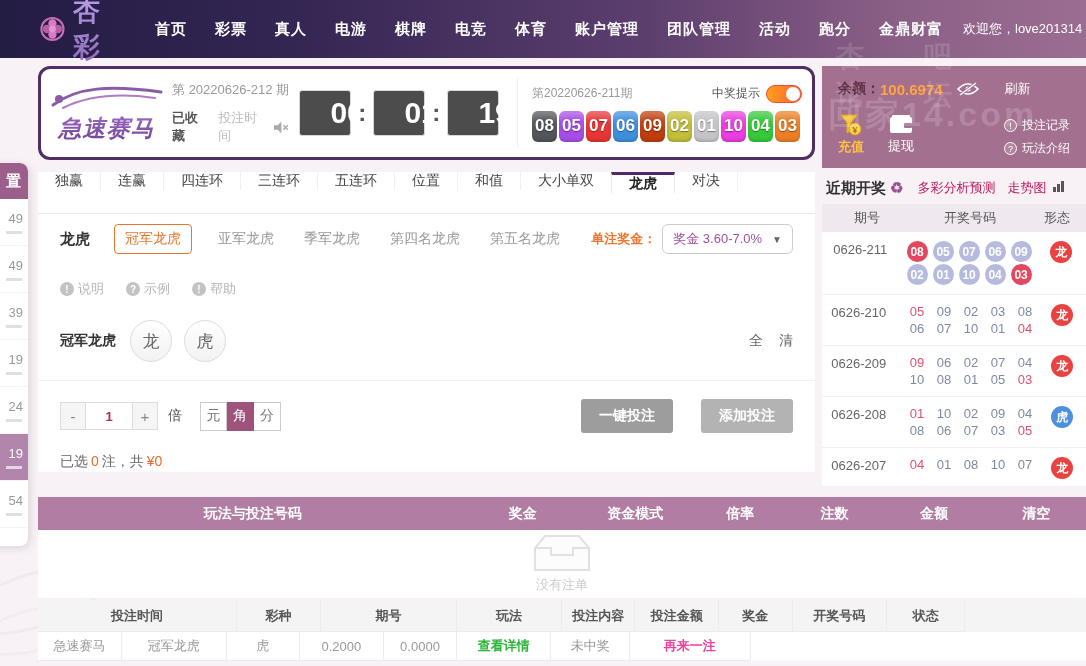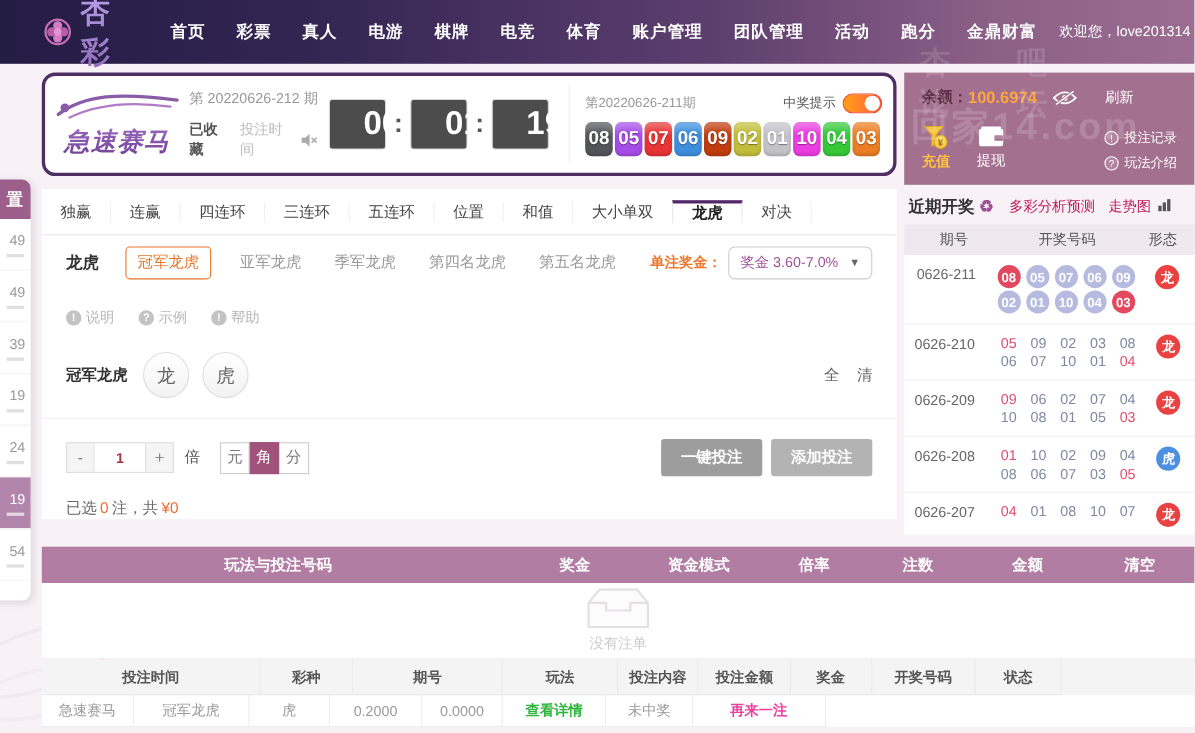--- a/index.html
+++ b/index.html
@@ -66,21 +66,21 @@
   .acct-act { display:flex; flex-direction:column; align-items:center; margin-right:24px; cursor:pointer; }
   .deposit-label { color:#ffc23e; font-size:13px; font-weight:bold; margin-top:2px; }
   .withdraw-label { color:#fff; font-size:13px; margin-top:3px; }
   .acct-links { margin-left:auto; display:flex; flex-direction:column; justify-content:center; }
   .acct-link { color:#fff; font-size:12px; display:flex; align-items:center; margin:3px 0; cursor:pointer; }
   .mini-circle { width:13px; height:13px; border-radius:50%; border:1px solid #fff; color:#fff; font-size:9px;
     display:flex; align-items:center; justify-content:center; margin-right:5px; background:rgba(255,255,255,.15); }
 
   
   .main-card { position:absolute; left:38px; top:172px; width:777px; height:300px; background:#fff; z-index:3; }
-  .tabs { display:flex; height:42px; border-bottom:1px solid #e9e9e9; align-items:center; }
+  .tabs { display:flex; height:42px; border-bottom:1px solid #e9e9e9; align-items:flex-start; }
   .tab { padding:0 17px; display:flex; align-items:center; font-size:14px; color:#444; border-right:1px solid #f0f0f0; cursor:pointer; white-space:nowrap; }
   .tab.active { border-top:3px solid #52286a; border-right:1px solid #e9e9e9; border-left:1px solid #e9e9e9; margin-left:-1px; color:#222; font-weight:bold; }
   .subnav { display:flex; align-items:center; height:50px; padding:0 22px; }
   .group-label { font-size:15px; font-weight:bold; color:#333; margin-right:24px; }
   .subtab { font-size:14px; color:#999; margin-right:30px; cursor:pointer; white-space:nowrap; }
   .subtab.active { color:#e8762c; border:1px solid #e8762c; border-radius:4px; padding:5px 10px; margin-right:26px; }
   .prize { margin-left:auto; display:flex; align-items:center; }
   .prize-label { color:#f0782d; font-size:13px; font-weight:bold; margin-right:6px; white-space:nowrap; }
   .prize-select { border:1px solid #ccc; border-radius:6px; padding:5px 10px; font-size:13px; color:#a0529c;
     display:flex; align-items:center; cursor:pointer; background:#fff; white-space:nowrap; }
@@ -102,21 +102,21 @@
   .step-input { width:46px; height:28px; border:1px solid #ddd; border-left:none; border-right:none; text-align:center;
     color:#b03040; font-size:13px; font-weight:bold; outline:none; }
   .mult { color:#555; font-size:14px; margin:0 18px 0 10px; }
   .units { display:flex; }
   .unit { width:27px; height:29px; border:1px solid #ccc; border-left:none; background:#fff; color:#777; font-size:14px;
     display:flex; align-items:center; justify-content:center; cursor:pointer; }
   .unit:first-child { border-left:1px solid #ccc; }
   .unit.active { background:#a0537a; border-color:#a0537a; color:#fff; }
   .big-btns { margin-left:auto; display:flex; }
   .bbtn { width:92px; height:34px; color:#fff; font-size:14px; font-weight:bold; display:flex; align-items:center;
-    justify-content:center; border-radius:3px; margin-left:8px; cursor:pointer; }
+    justify-content:center; border-radius:3px; margin-left:28px; cursor:pointer; }
   .bbtn-quick { background:#9d9d9d; }
   .bbtn-add { background:#b3b3b3; }
   .summary { padding:20px 22px; font-size:14px; color:#666; }
   .summary b { color:#f06a2d; font-weight:normal; padding:0 3px; }
 
   
   .recent { position:absolute; left:822px; top:172px; width:264px; height:315px; z-index:3; }
   .recent-head { display:flex; align-items:center; height:32px; padding:0 4px; }
   .recent-title { font-size:15px; font-weight:bold; color:#333; margin-right:4px; white-space:nowrap; }
   .recycle { color:#9b4f93; font-size:15px; font-weight:bold; margin-right:14px; cursor:pointer; }

